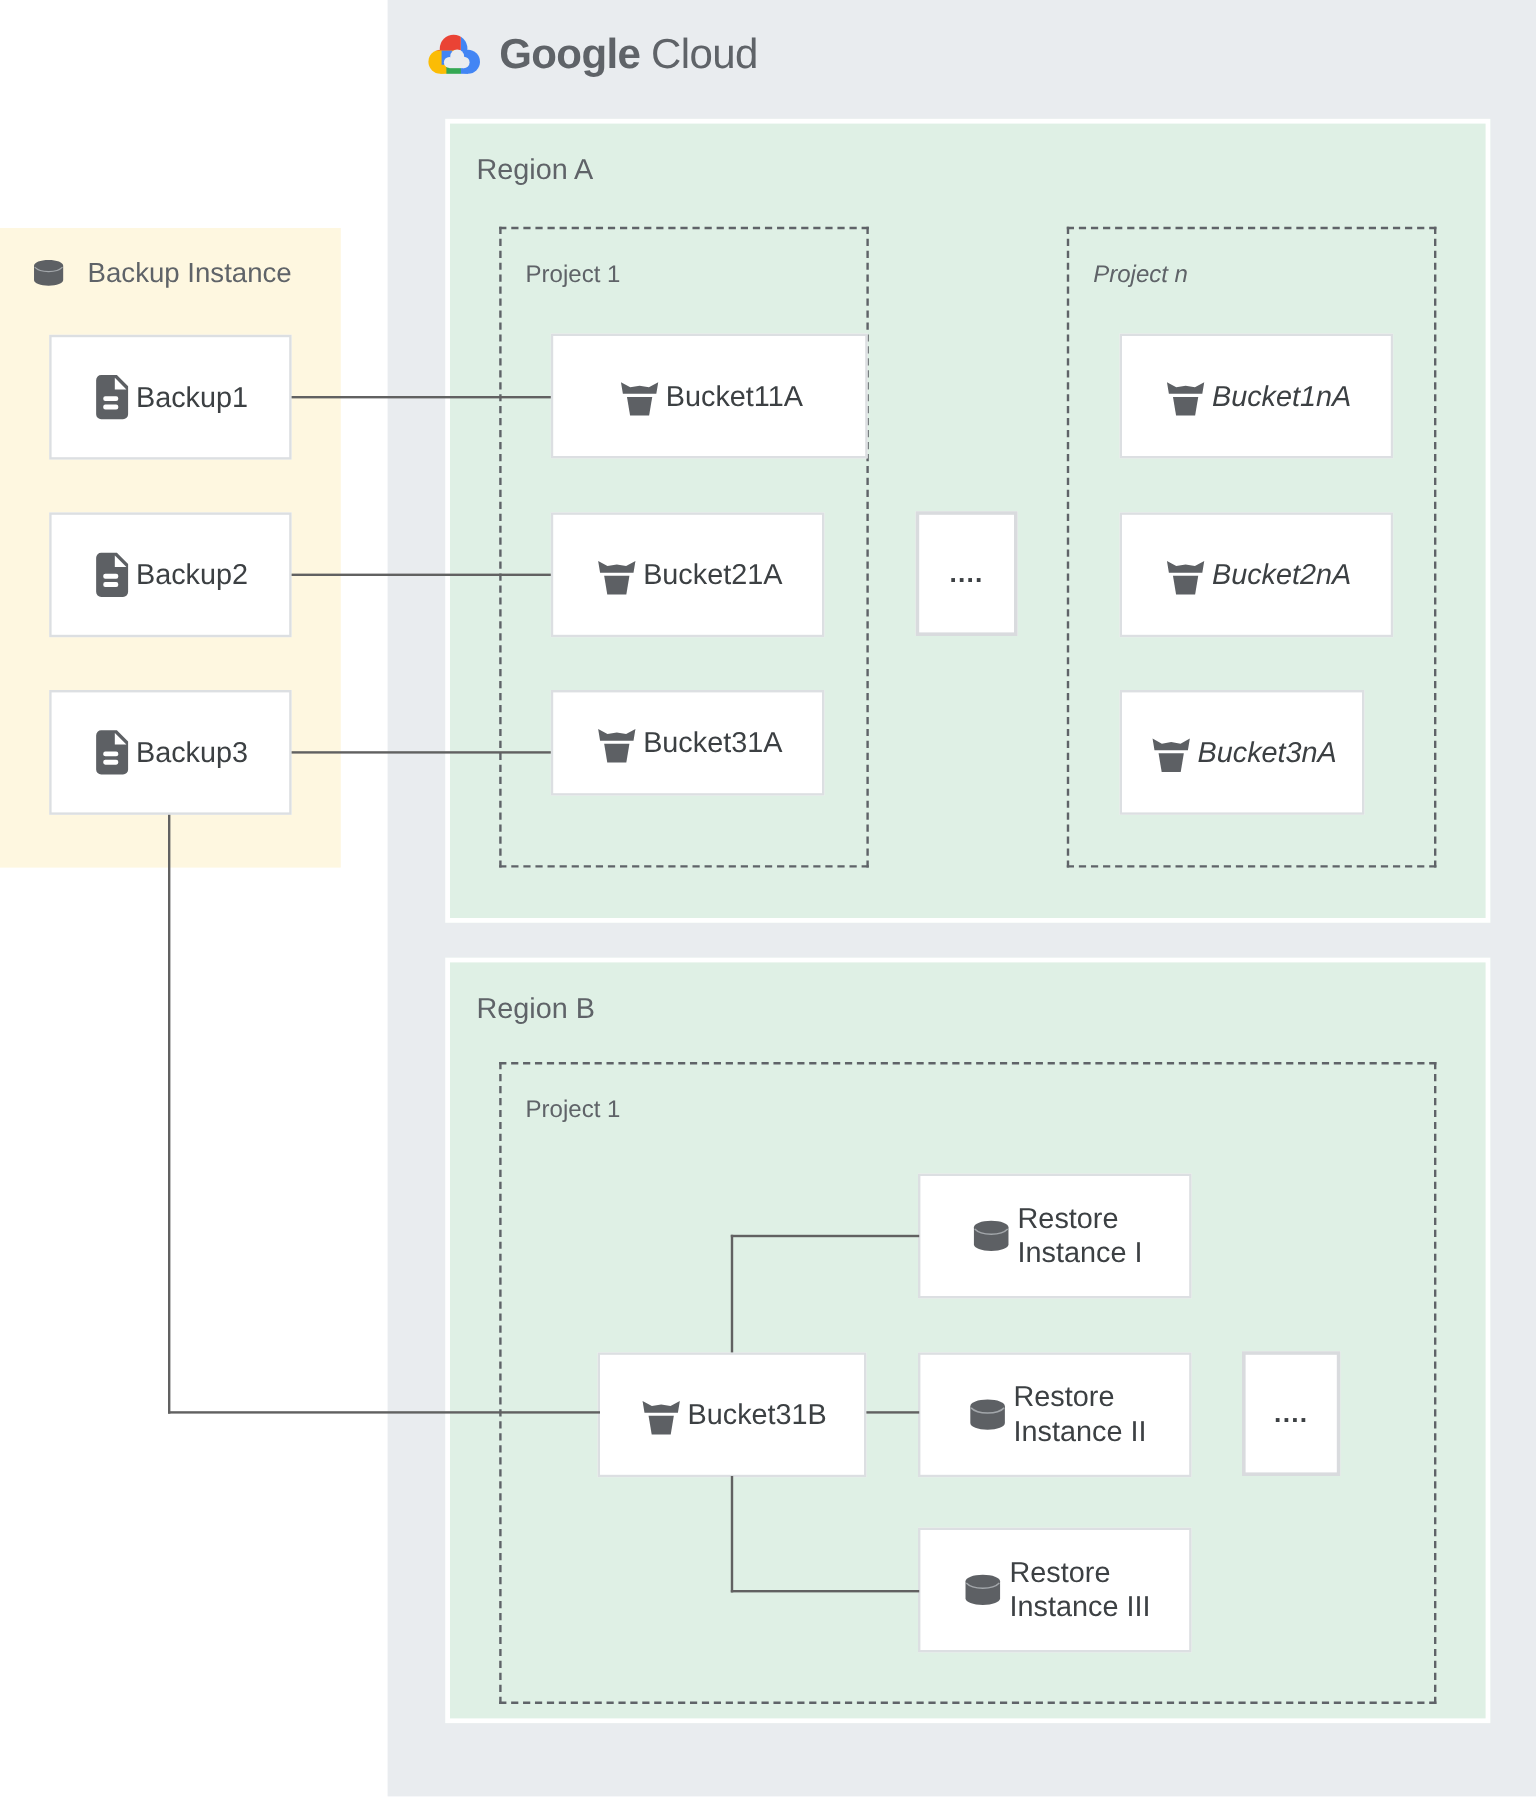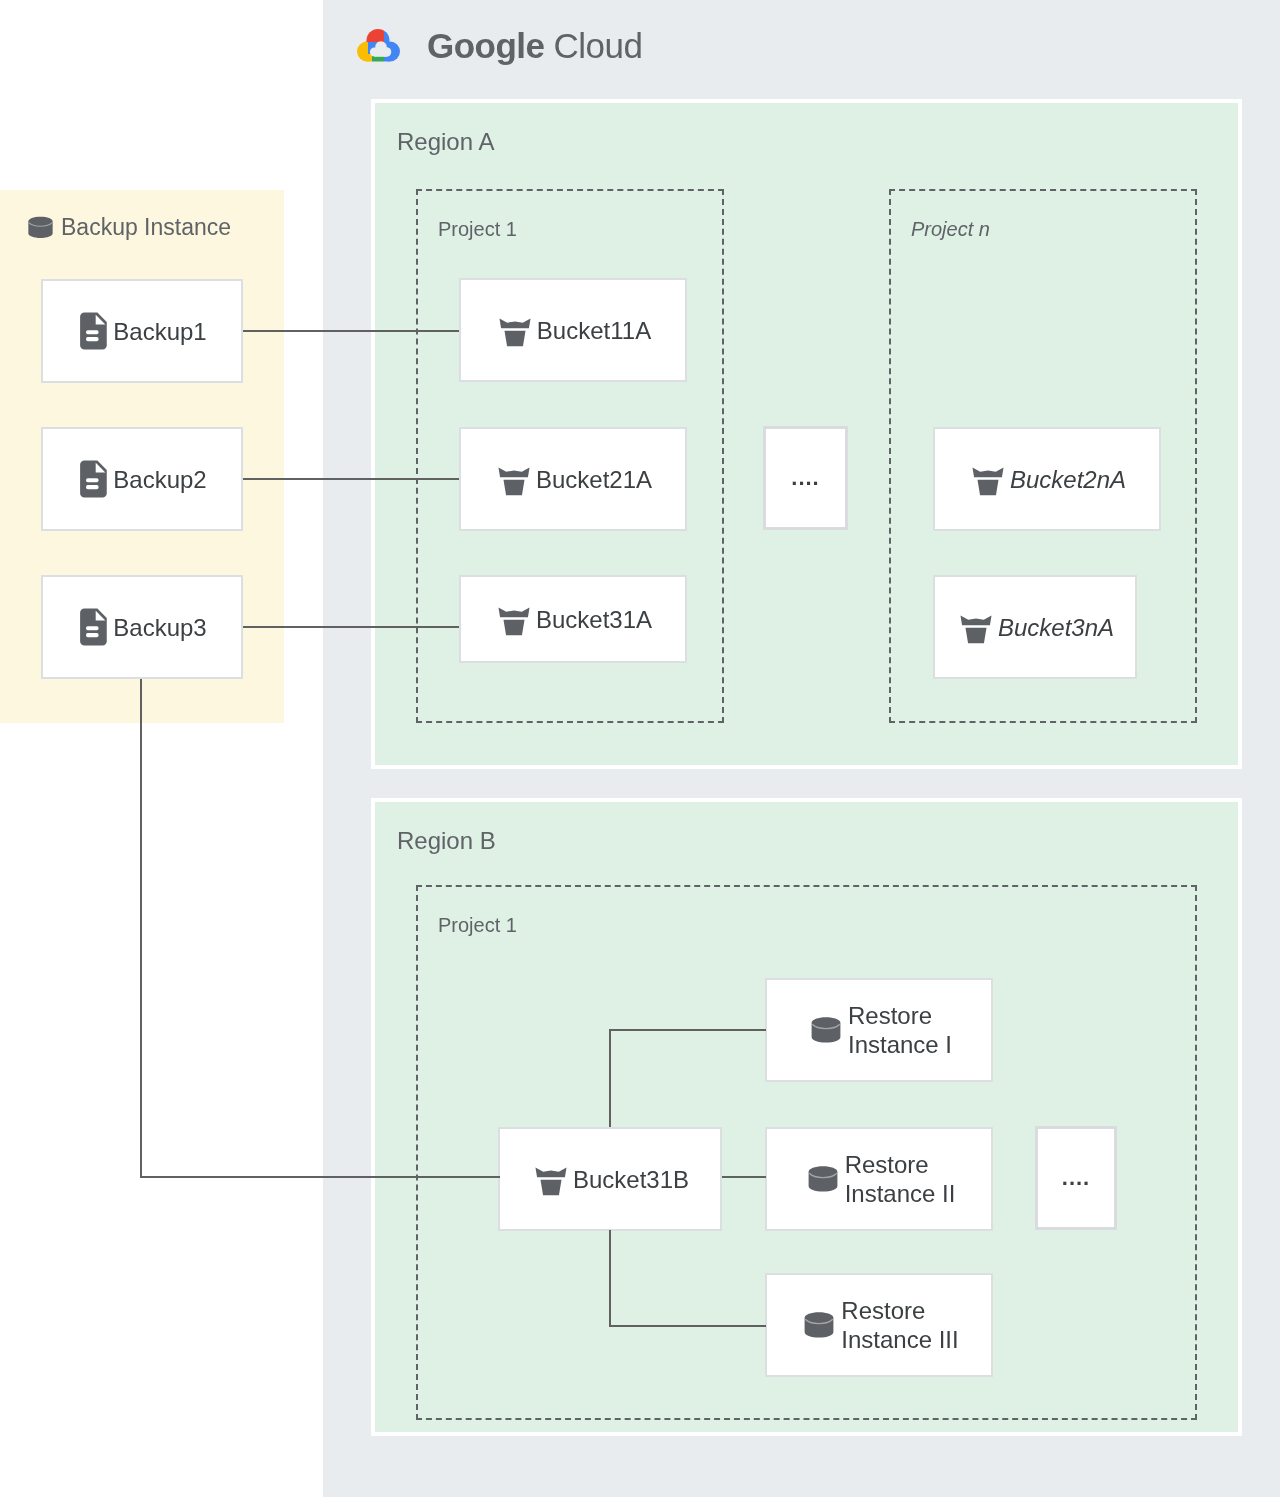--- a/index.html
+++ b/index.html
@@ -3,21 +3,21 @@
 <meta charset="utf-8">
 <style>
   html,body{margin:0;padding:0;background:#ffffff;}
   .stage{
     position:relative;width:1280px;height:1502px;background:#ffffff;
     font-family:"Liberation Sans",sans-serif;overflow:hidden;
   }
   
   .backup-panel{position:absolute;left:0;top:190px;width:284px;height:533px;background:#fef7e0;}
   .cloud-panel{position:absolute;left:323px;top:0;width:957px;height:1497px;background:#e9ecef;}
-  .logo{position:absolute;left:30px;top:26px;display:flex;align-items:center;gap:24px;}
+  .logo{position:absolute;left:30px;top:26px;display:flex;align-items:center;gap:13px;}
   .logo-text{font-size:35px;color:#5f6368;letter-spacing:-0.5px;white-space:nowrap;}
   .logo-text .g{font-weight:600;}
   .logo-text .c{font-weight:400;margin-left:9px;}
   .region{position:absolute;background:#dff0e5;border:4px solid #ffffff;box-sizing:border-box;padding-left:20px;}
   #region-a{left:48px;top:99px;width:871px;height:670px;}
   #region-b{left:48px;top:798px;width:871px;height:638px;}
   .region-label{position:absolute;left:22px;top:25px;font-size:24px;color:#5f6368;}
   .project{position:absolute;border:2px dashed #5f6368;box-sizing:border-box;}
   #project-a1{left:41px;top:86px;width:308px;height:534px;}
   #project-an{left:514px;top:86px;width:308px;height:534px;font-style:italic;}
@@ -29,21 +29,21 @@
     display:flex;align-items:center;justify-content:center;gap:2px;color:#5d6064;
   }
   .node-label{font-size:24px;color:#3c4043;white-space:pre-line;line-height:29px;}
   .ellipsis-node{
     position:absolute;background:#ffffff;border:3px solid #d9dbde;box-sizing:border-box;
     display:flex;align-items:center;justify-content:center;
     font-size:22px;color:#3c4043;letter-spacing:1px;font-weight:700;
   }
   .backup-node{left:41px;width:202px;height:104px;}
   
-  .panel-header{position:absolute;left:20px;top:24px;display:flex;align-items:center;color:#5d6064;}
+  .panel-header{position:absolute;left:20px;top:24px;display:flex;align-items:center;gap:12px;color:#5d6064;}
   .panel-title{font-size:23px;color:#5f6368;}
   
   .line{position:absolute;background:#616161;}
   
   .icn{display:block;flex:none;}
 </style>
 </head>
 <body>
 
 <svg width="0" height="0" style="position:absolute" aria-hidden="true">
@@ -97,21 +97,21 @@
         </g>
       </svg>
       <div class="logo-text"><span class="g">Google</span><span class="c">Cloud</span></div>
     </div>
 
     <div class="region" id="region-a">
       <div class="region-label">Region A</div>
 
       <div class="project" id="project-a1">
         <div class="project-label">Project 1</div>
-        <div class="node" style="left:41px;top:87px;width:228px;height:104px">
+        <div class="node" style="left:41px;top:87px;width:264px;height:104px">
           <svg class="icn" width="40" height="34">
               <use href="#icon-bucket"></use>
             </svg>
           <span class="node-label">Bucket11A</span>
         </div>
         <div class="node" style="left:41px;top:236px;width:228px;height:104px">
           <svg class="icn" width="40" height="34">
               <use href="#icon-bucket"></use>
             </svg>
           <span class="node-label">Bucket21A</span>
@@ -123,20 +123,26 @@
           <span class="node-label">Bucket31A</span>
         </div>
       </div>
 
       <div class="ellipsis-node" style="left:388px;top:323px;width:85px;height:104px">
         <span>....</span>
       </div>
 
       <div class="project" id="project-an">
         <div class="project-label">Project n</div>
+        <div class="node" style="left:42px;top:87px;width:228px;height:104px">
+          <svg class="icn" width="40" height="34">
+              <use href="#icon-bucket"></use>
+            </svg>
+          <span class="node-label">Bucket1nA</span>
+        </div>
         <div class="node" style="left:42px;top:236px;width:228px;height:104px">
           <svg class="icn" width="40" height="34">
               <use href="#icon-bucket"></use>
             </svg>
           <span class="node-label">Bucket2nA</span>
         </div>
         <div class="node" style="left:42px;top:384px;width:204px;height:104px">
           <svg class="icn" width="40" height="34">
               <use href="#icon-bucket"></use>
             </svg>

